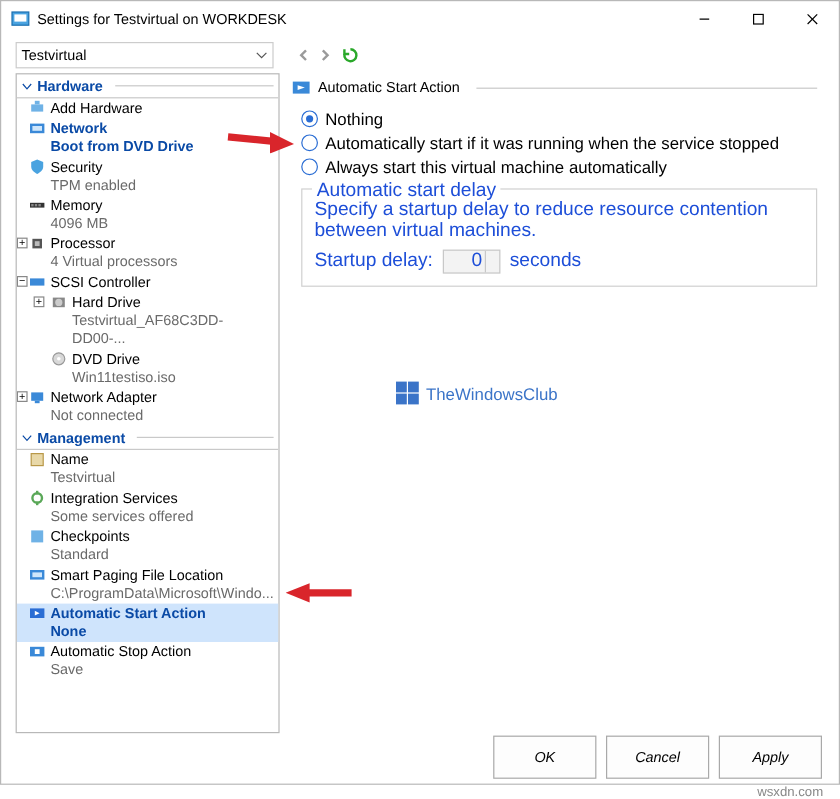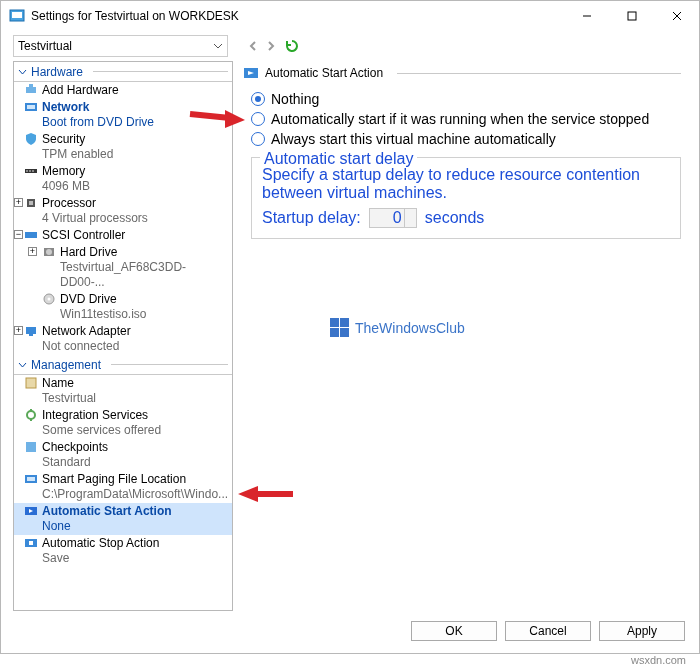--- a/index.html
+++ b/index.html
@@ -11,52 +11,52 @@
   .win-buttons { display: flex; height: 30px; }
   .win-btn { width: 45px; height: 30px; display: flex; align-items: center; justify-content: center; }
   .win-btn svg { width: 10px; height: 10px; }
   .toolbar-row { height: 30px; display: flex; align-items: center; padding: 2px 8px 2px 12px; gap: 6px; }
   .vm-select { width: 215px; height: 22px; border: 1px solid #ccc; font-size: 12px; padding: 0 4px; display: flex; align-items: center; justify-content: space-between; background: #fff; }
   .nav-group { display: flex; align-items: center; gap: 8px; margin-left: 14px; }
   .nav-arrow { width: 10px; height: 10px; }
   .refresh-btn { width:16px; height:16px; }
   .body { flex: 1; display: flex; padding: 0 8px 4px 12px; gap: 4px; }
   .tree-pane { width: 220px; border: 1px solid #b8b8b8; background: #fff; overflow: hidden; font-size: 12px; }
-  .section-hdr { display: flex; align-items: center; height: 20px; padding: 0 4px; color: #0a4aa6; font-weight: normal; border-bottom: 1px solid #c9c9c9; gap: 4px; }
+  .section-hdr { display: flex; align-items: center; height: 20px; padding: 0 4px; color: #0a4aa6; font-weight: bold; border-bottom: 1px solid #c9c9c9; gap: 4px; }
   .section-hdr svg { width: 9px; height: 9px; }
   .section-hdr .rule { flex:1; height:1px; background:#c9c9c9; margin-left:6px; }
   .tree-item { padding: 1px 2px 1px 28px; position: relative; line-height: 15px; }
   .tree-item.indent { padding-left: 46px; }
   .tree-item .ico { position: absolute; left: 10px; top: 1px; width: 14px; height: 14px; }
   .tree-item.indent .ico { left: 28px; }
   .tree-item .exp { position:absolute; left:0; top:3px; width:9px; height:9px; border:1px solid #888; font-size:9px; line-height:7px; text-align:center; background:#fff; }
   .tree-item.indent .exp { left: 14px; }
   .tree-item .lbl { color: #000; }
   .tree-item .sub { color: #6a6a6a; display: block; }
   .tree-item.selected { background: #cfe4fc; }
   .tree-item.firmware .lbl, .tree-item.selected .lbl { color: #0a4aa6; font-weight: bold; }
-  .tree-item.firmware .sub, .tree-item.selected .sub { color: #0a4aa6; font-weight: normal; }
+  .tree-item.firmware .sub, .tree-item.selected .sub { color: #0a4aa6; font-weight: bold; }
   .right-pane { flex:1; border-top: 0; padding: 4px 10px 4px 6px; }
   .panel-title { display: flex; align-items: center; gap: 6px; font-size: 12px; color:#000; margin: 0 0 10px 0; }
   .panel-title .rule { flex:1; height:1px; background:#c9c9c9; margin-left:8px; }
   .panel-title .pico { width:16px; height:16px; }
   .prompt { font-size: 12px; margin: 6px 0 8px 8px; color:#000; }
   .radio-row { display: flex; align-items: center; gap: 6px; font-size: 14px; margin: 2px 0 4px 8px; }
   .radio-row .r { width:14px; height:14px; border:1px solid #2a6dd4; border-radius:50%; display:inline-flex; align-items:center; justify-content:center; }
   .radio-row .r.sel::after { content:""; width:6px; height:6px; background:#2a6dd4; border-radius:50%; }
   .group-box { border:1px solid #d0d0d0; margin: 10px 0 0 8px; padding: 8px 10px 10px 10px; position: relative; color:#1d4ed8; font-size:16px; }
   .group-box .legend { position:absolute; top:-8px; left:8px; background:#fff; padding:0 4px; }
   .delay-row { display:flex; align-items:center; gap:8px; margin-top:6px; }
   .delay-box { width:48px; height:20px; border:1px solid #c8c8c8; background:#f3f3f3; text-align:right; padding:0 14px 0 0; position:relative; line-height:18px; }
   .spinner { position:absolute; right:0; top:0; width:12px; height:18px; border-left:1px solid #c8c8c8; }
   .watermark { position:absolute; left:330px; top:318px; display:flex; align-items:center; gap:6px; color:#3b74c8; font-size:14px; }
   .watermark .sq { display:inline-grid; grid-template-columns: repeat(2,9px); grid-template-rows: repeat(2,9px); gap:1px; }
   .watermark .sq span { background:#3b74c8; }
   .footer { height: 38px; display:flex; align-items:center; justify-content:flex-end; gap:8px; padding: 0 14px 6px 0; }
-  .btn { width:86px; height:20px; border:1px solid #a9a9a9; background:#fdfdfd; font-size:12px; }
+  .btn { width:86px; height:36px; border:1px solid #a9a9a9; background:#fdfdfd; font-size:12px;font-style:italic; }
   .arrow { position:absolute; display:flex; align-items:center; }
   .arrow svg { width:60px; height:28px; }
   .sitecap { position:absolute; right:14px; bottom:0; font-size:11px; color:#888; font-family: Tahoma, sans-serif; }
 </style>
 </head>
 <body>
 
 <div class="window">
 
   <div class="titlebar">

